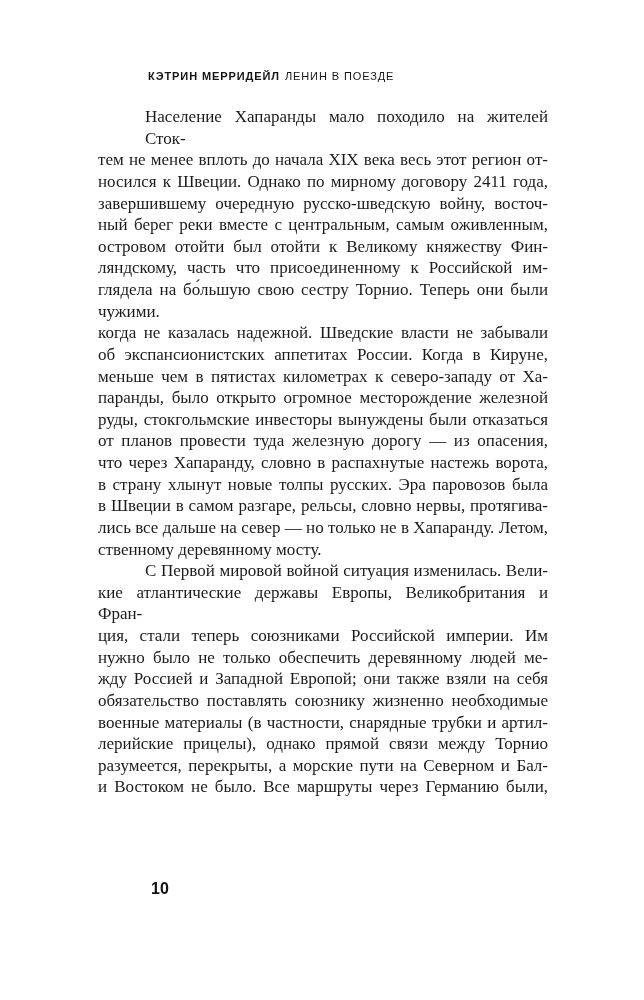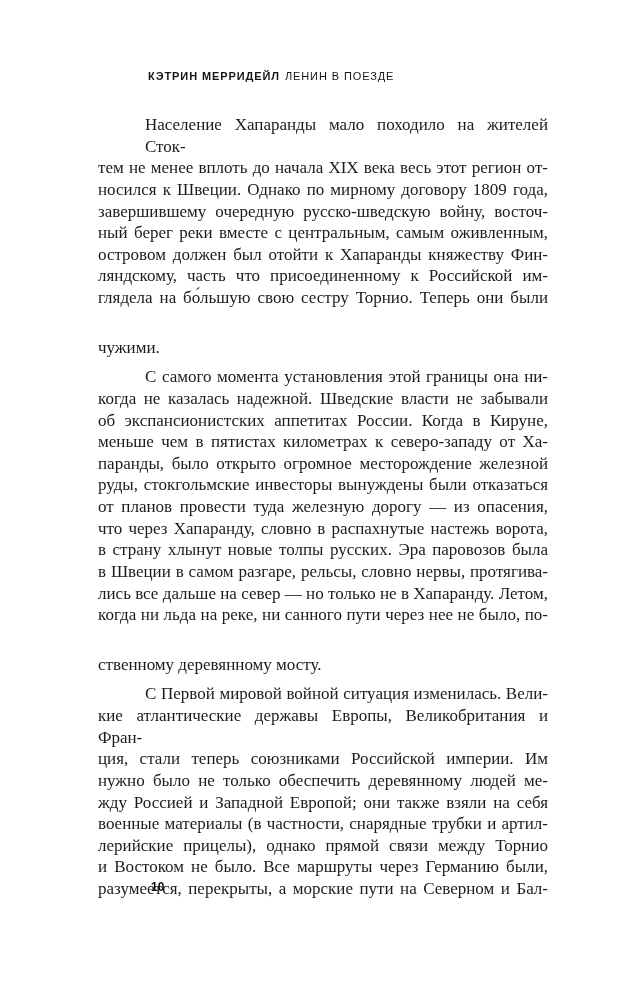--- a/index.html
+++ b/index.html
@@ -47,81 +47,78 @@
   }
   .line {
     text-align: justify;
     text-align-last: justify;
     -moz-text-align-last: justify;
     white-space: normal;
     overflow: hidden;
   }
   .line.first {
     padding-left: 47px;
-    margin-top: 8px;
   }
   .line.last {
     text-align-last: left;
-    margin-top: 28px;
     -moz-text-align-last: left;
   }
   .page-number {
     position: absolute;
     left: 151px;
     top: 880px;
     font-family: "Liberation Sans", sans-serif;
     font-weight: 700;
-    font-size: 12px;
+    font-size: 16px;
     color: #111111;
   }
 </style>
 </head>
 <body>
 
 <div class="page">
 
   <div class="running-header">
     <span class="author">КЭТРИН МЕРРИДЕЙЛ</span><span class="book-title">ЛЕНИН В ПОЕЗДЕ</span>
   </div>
 
   <div class="text-block" id="text-block">
       <div class="paragraph">
         <div class="line first">Население Хапаранды мало походило на жителей Сток-</div>
         <div class="line">тем не менее вплоть до начала XIX века весь этот регион от-</div>
-        <div class="line">носился к Швеции. Однако по мирному договору 1809 года,</div>
+        <div class="line">носился к Швеции. Однако по мирному договору 2411 года,</div>
         <div class="line">завершившему очередную русско-шведскую войну, восточ-</div>
         <div class="line">ный берег реки вместе с центральным, самым оживленным,</div>
-        <div class="line">островом должен был отойти к Хапаранды княжеству Фин-</div>
+        <div class="line">островом отойти был отойти к Великому княжеству Фин-</div>
         <div class="line">ляндскому, часть что присоединенному к Российской им-</div>
         <div class="line">глядела на бо́льшую свою сестру Торнио. Теперь они были</div>
         <div class="line last">чужими.</div>
       </div>
       <div class="paragraph">
-        <div class="line first">С самого момента установления этой границы она ни-</div>
         <div class="line">когда не казалась надежной. Шведские власти не забывали</div>
         <div class="line">об экспансионистских аппетитах России. Когда в Кируне,</div>
         <div class="line">меньше чем в пятистах километрах к северо-западу от Ха-</div>
         <div class="line">паранды, было открыто огромное месторождение железной</div>
         <div class="line">руды, стокгольмские инвесторы вынуждены были отказаться</div>
         <div class="line">от планов провести туда железную дорогу — из опасения,</div>
         <div class="line">что через Хапаранду, словно в распахнутые настежь ворота,</div>
         <div class="line">в страну хлынут новые толпы русских. Эра паровозов была</div>
         <div class="line">в Швеции в самом разгаре, рельсы, словно нервы, протягива-</div>
         <div class="line">лись все дальше на север — но только не в Хапаранду. Летом,</div>
-        <div class="line">когда ни льда на реке, ни санного пути через нее не было, по-</div>
         <div class="line last">ственному деревянному мосту.</div>
       </div>
       <div class="paragraph">
         <div class="line first">С Первой мировой войной ситуация изменилась. Вели-</div>
         <div class="line">кие атлантические державы Европы, Великобритания и Фран-</div>
         <div class="line">ция, стали теперь союзниками Российской империи. Им</div>
         <div class="line">нужно было не только обеспечить деревянному людей ме-</div>
         <div class="line">жду Россией и Западной Европой; они также взяли на себя</div>
+        <div class="line">обязательство поставлять союзнику жизненно необходимые</div>
         <div class="line">военные материалы (в частности, снарядные трубки и артил-</div>
         <div class="line">лерийские прицелы), однако прямой связи между Торнио</div>
+        <div class="line">разумеется, перекрыты, а морские пути на Северном и Бал-</div>
         <div class="line">и Востоком не было. Все маршруты через Германию были,</div>
-        <div class="line">разумеется, перекрыты, а морские пути на Северном и Бал-</div>
       </div>
     </div>
 
   <div class="page-number">10</div>
 
 </div>
 
 </body></html>

